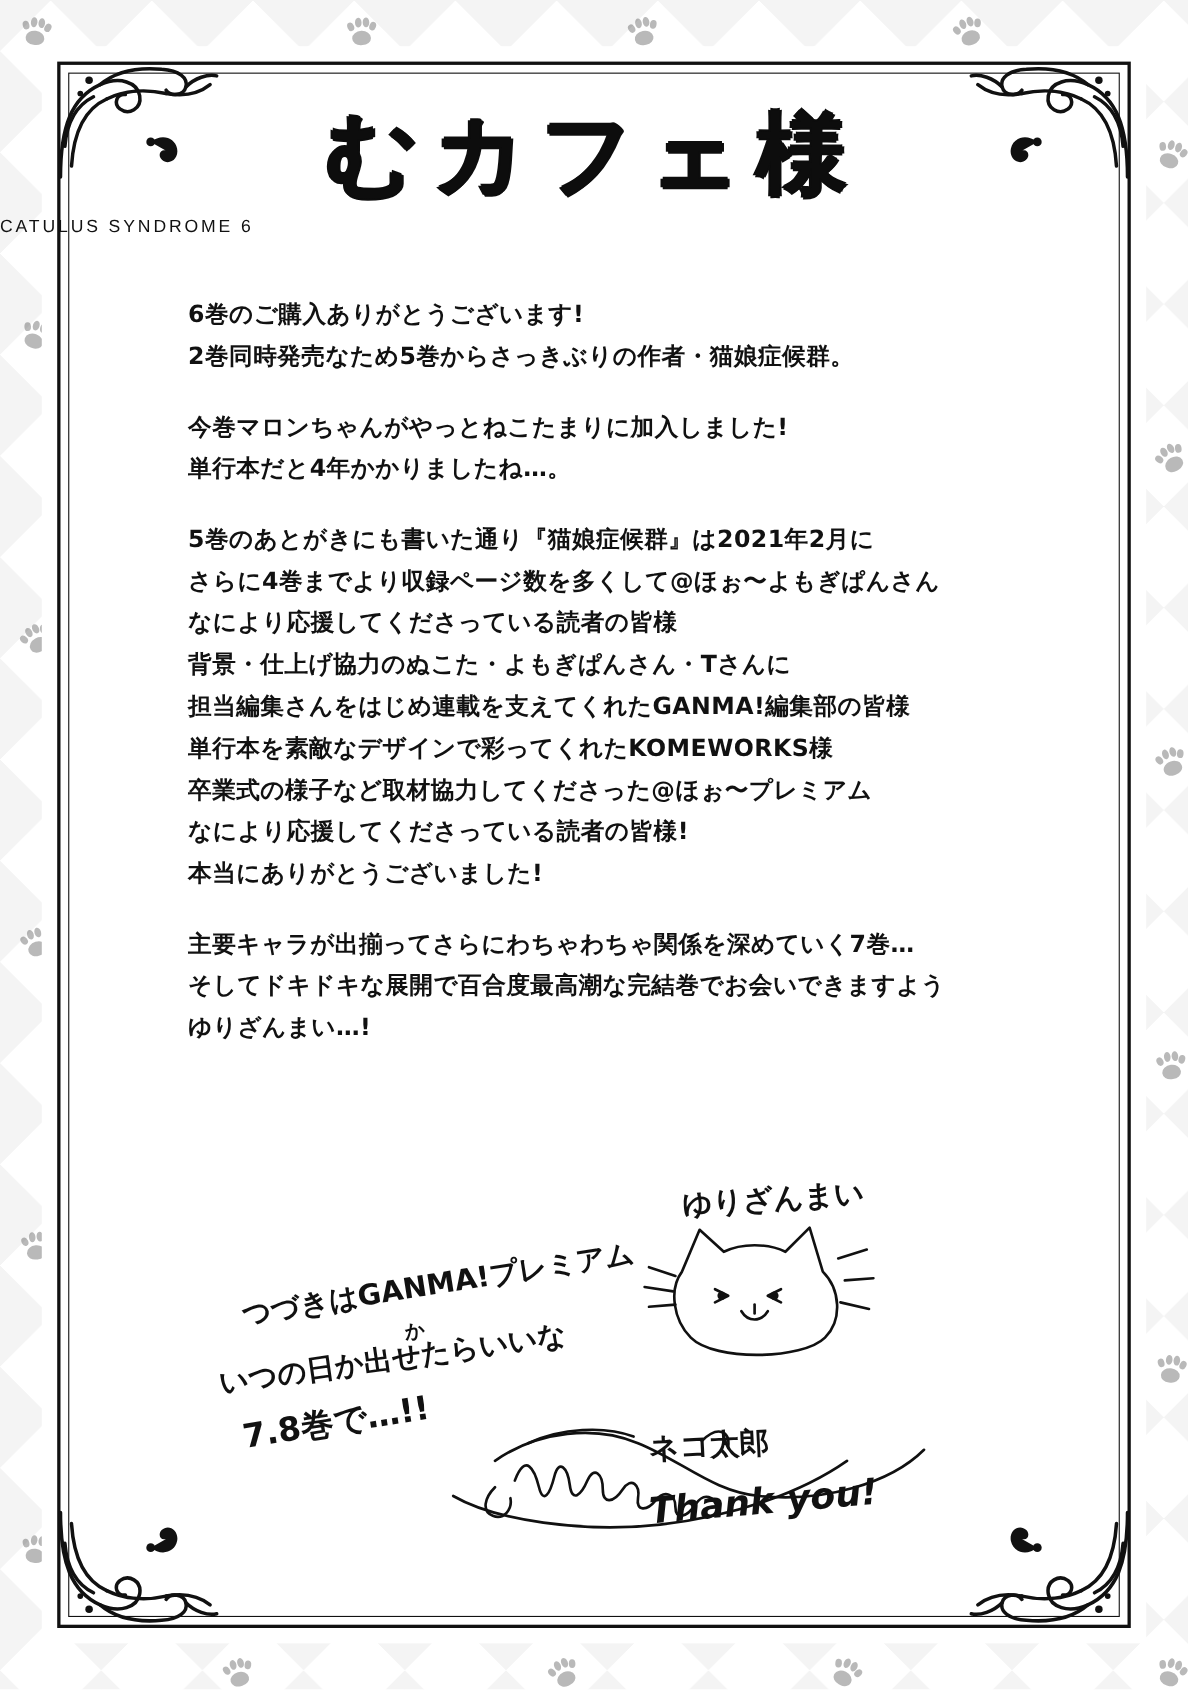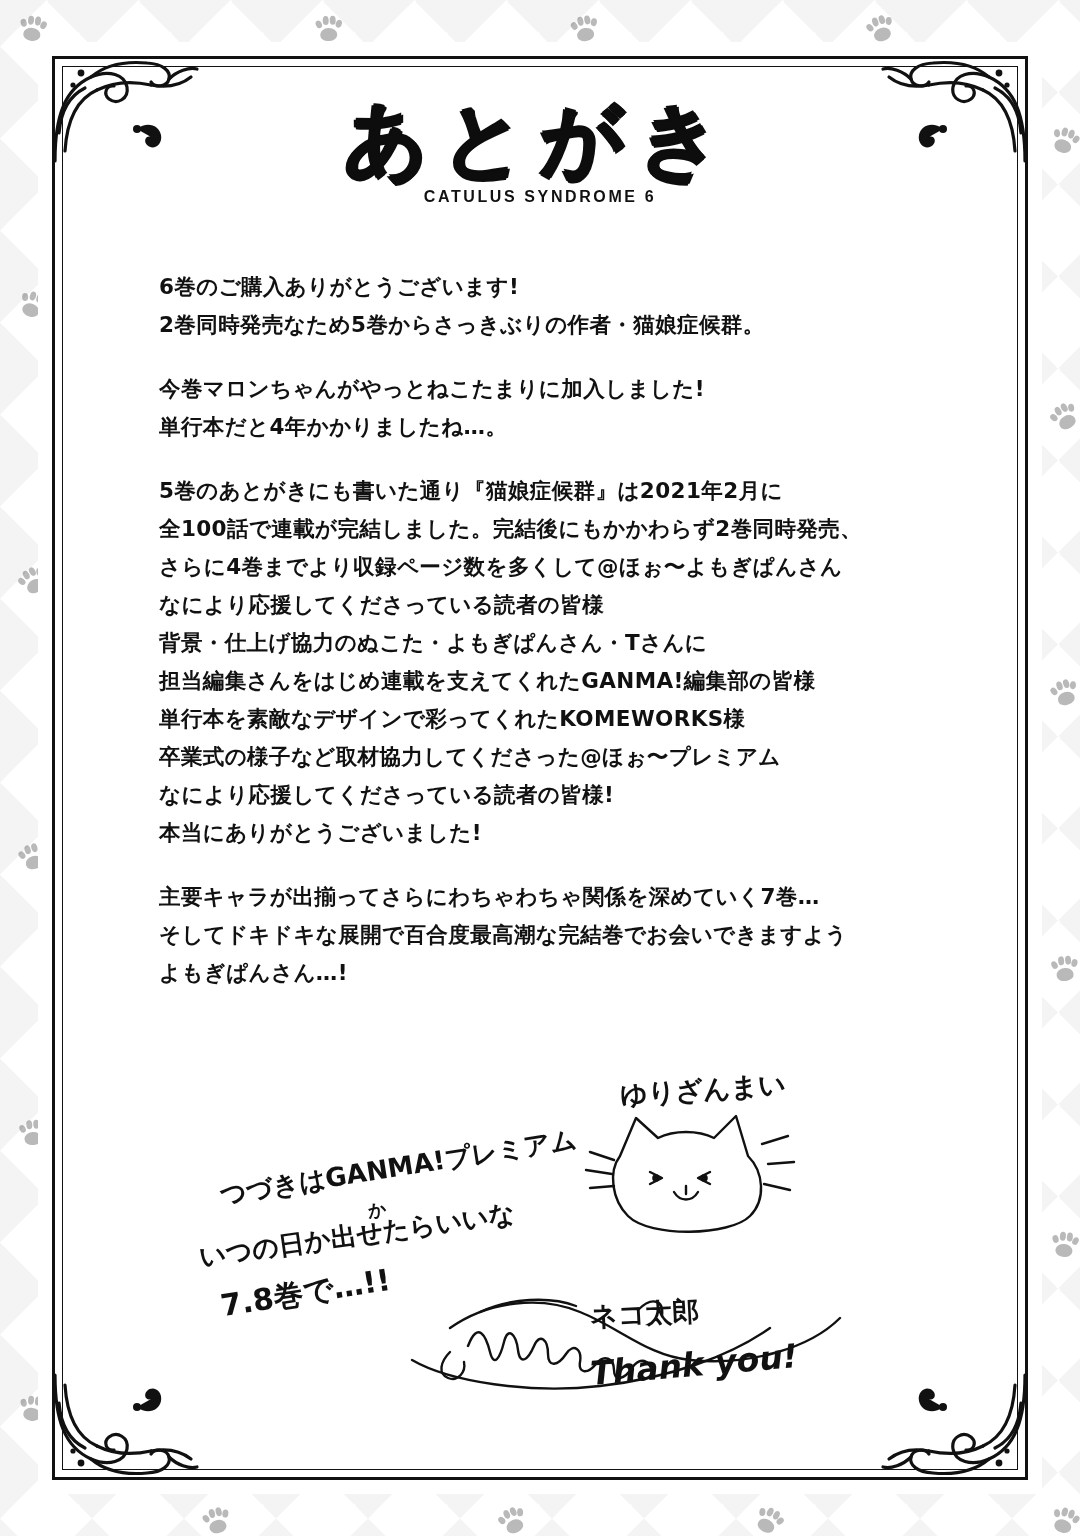--- a/index.html
+++ b/index.html
@@ -100,45 +100,45 @@
     font-weight: 700;
     font-size: 82px;
     letter-spacing: 14px;
     color: #0d0d0d;
     text-shadow:
       2px 0 0 #0d0d0d, -2px 0 0 #0d0d0d,
       0 2px 0 #0d0d0d, 0 -2px 0 #0d0d0d;
   }
   #subtitle {
     position: absolute;
-    top: 188px;
+    top: 198px;
     left: 0;
     width: 100%;
-    text-align: center;
+    text-align: left;
     font-family: "Liberation Sans", sans-serif;
-    font-weight: 700;
+    font-weight: 400;
     font-size: 16px;
     letter-spacing: 2.6px;
     color: #111;
   }
 
   
   #body-text {
     position: absolute;
     left: 155px;
     top: 268px;
     width: 790px;
     font-family: "DejaVu Sans", "Liberation Sans", sans-serif;
     font-size: 21.5px;
     font-weight: 700;
     line-height: 38px;
     color: #111;
     letter-spacing: 0.4px;
   }
-  .para { margin: 0 0 26px 4px; }
+  .para { margin: 0 0 26px 16px; }
   .para .line { white-space: pre; }
 
   
   #handwrite {
     position: absolute;
     left: 150px;
     top: 1060px;
     width: 830px;
     height: 360px;
     pointer-events: none;
@@ -719,48 +719,47 @@
         <circle cx="86" cy="74" r="4"></circle>
         <circle cx="100" cy="86" r="3"></circle>
         <path d="M86 74 C96 66 108 70 110 80 C112 90 102 96 96 90 C92 86 95 80 100 82"></path>
         <circle cx="30" cy="18" r="3.4"></circle>
         <circle cx="22" cy="30" r="2.6"></circle>
       </g>
     </svg>
   </div>
 </div>
 
-<div id="title">あとがき</div>
+<div id="title">むカフェ様</div>
 <div id="subtitle">CATULUS SYNDROME 6</div>
 
 <div id="body-text">
     <div class="para">
       <div class="line">6巻のご購入ありがとうございます!</div>
       <div class="line">2巻同時発売なため5巻からさっきぶりの作者・猫娘症候群。</div>
     </div>
     <div class="para">
       <div class="line">今巻マロンちゃんがやっとねこたまりに加入しました!</div>
       <div class="line">単行本だと4年かかりましたね…。</div>
     </div>
     <div class="para">
       <div class="line">5巻のあとがきにも書いた通り『猫娘症候群』は2021年2月に</div>
-      <div class="line">全100話で連載が完結しました。完結後にもかかわらず2巻同時発売、</div>
       <div class="line">さらに4巻までより収録ページ数を多くして@ほぉ〜よもぎぱんさん</div>
       <div class="line">なにより応援してくださっている読者の皆様</div>
       <div class="line">背景・仕上げ協力のぬこた・よもぎぱんさん・Tさんに</div>
       <div class="line">担当編集さんをはじめ連載を支えてくれたGANMA!編集部の皆様</div>
       <div class="line">単行本を素敵なデザインで彩ってくれたKOMEWORKS様</div>
       <div class="line">卒業式の様子など取材協力してくださった@ほぉ〜プレミアム</div>
       <div class="line">なにより応援してくださっている読者の皆様!</div>
       <div class="line">本当にありがとうございました!</div>
     </div>
     <div class="para">
       <div class="line">主要キャラが出揃ってさらにわちゃわちゃ関係を深めていく7巻…</div>
       <div class="line">そしてドキドキな展開で百合度最高潮な完結巻でお会いできますよう</div>
-      <div class="line">よもぎぱんさん…!</div>
+      <div class="line">ゆりざんまい…!</div>
     </div>
   </div>
 
 <div id="handwrite">
   <svg width="830" height="360" viewBox="0 0 830 360" aria-hidden="true" style="position:absolute;left:0;top:0;">
     <g fill="none" stroke="#111" stroke-width="2.4" stroke-linecap="round" stroke-linejoin="round">
 
       <path d="M470 96 L486 58 L508 78 C524 70 548 70 564 78 L586 56 L598 96
                C614 112 616 140 600 156 C580 176 500 178 478 156 C462 140 458 112 470 96 Z"></path>
 

